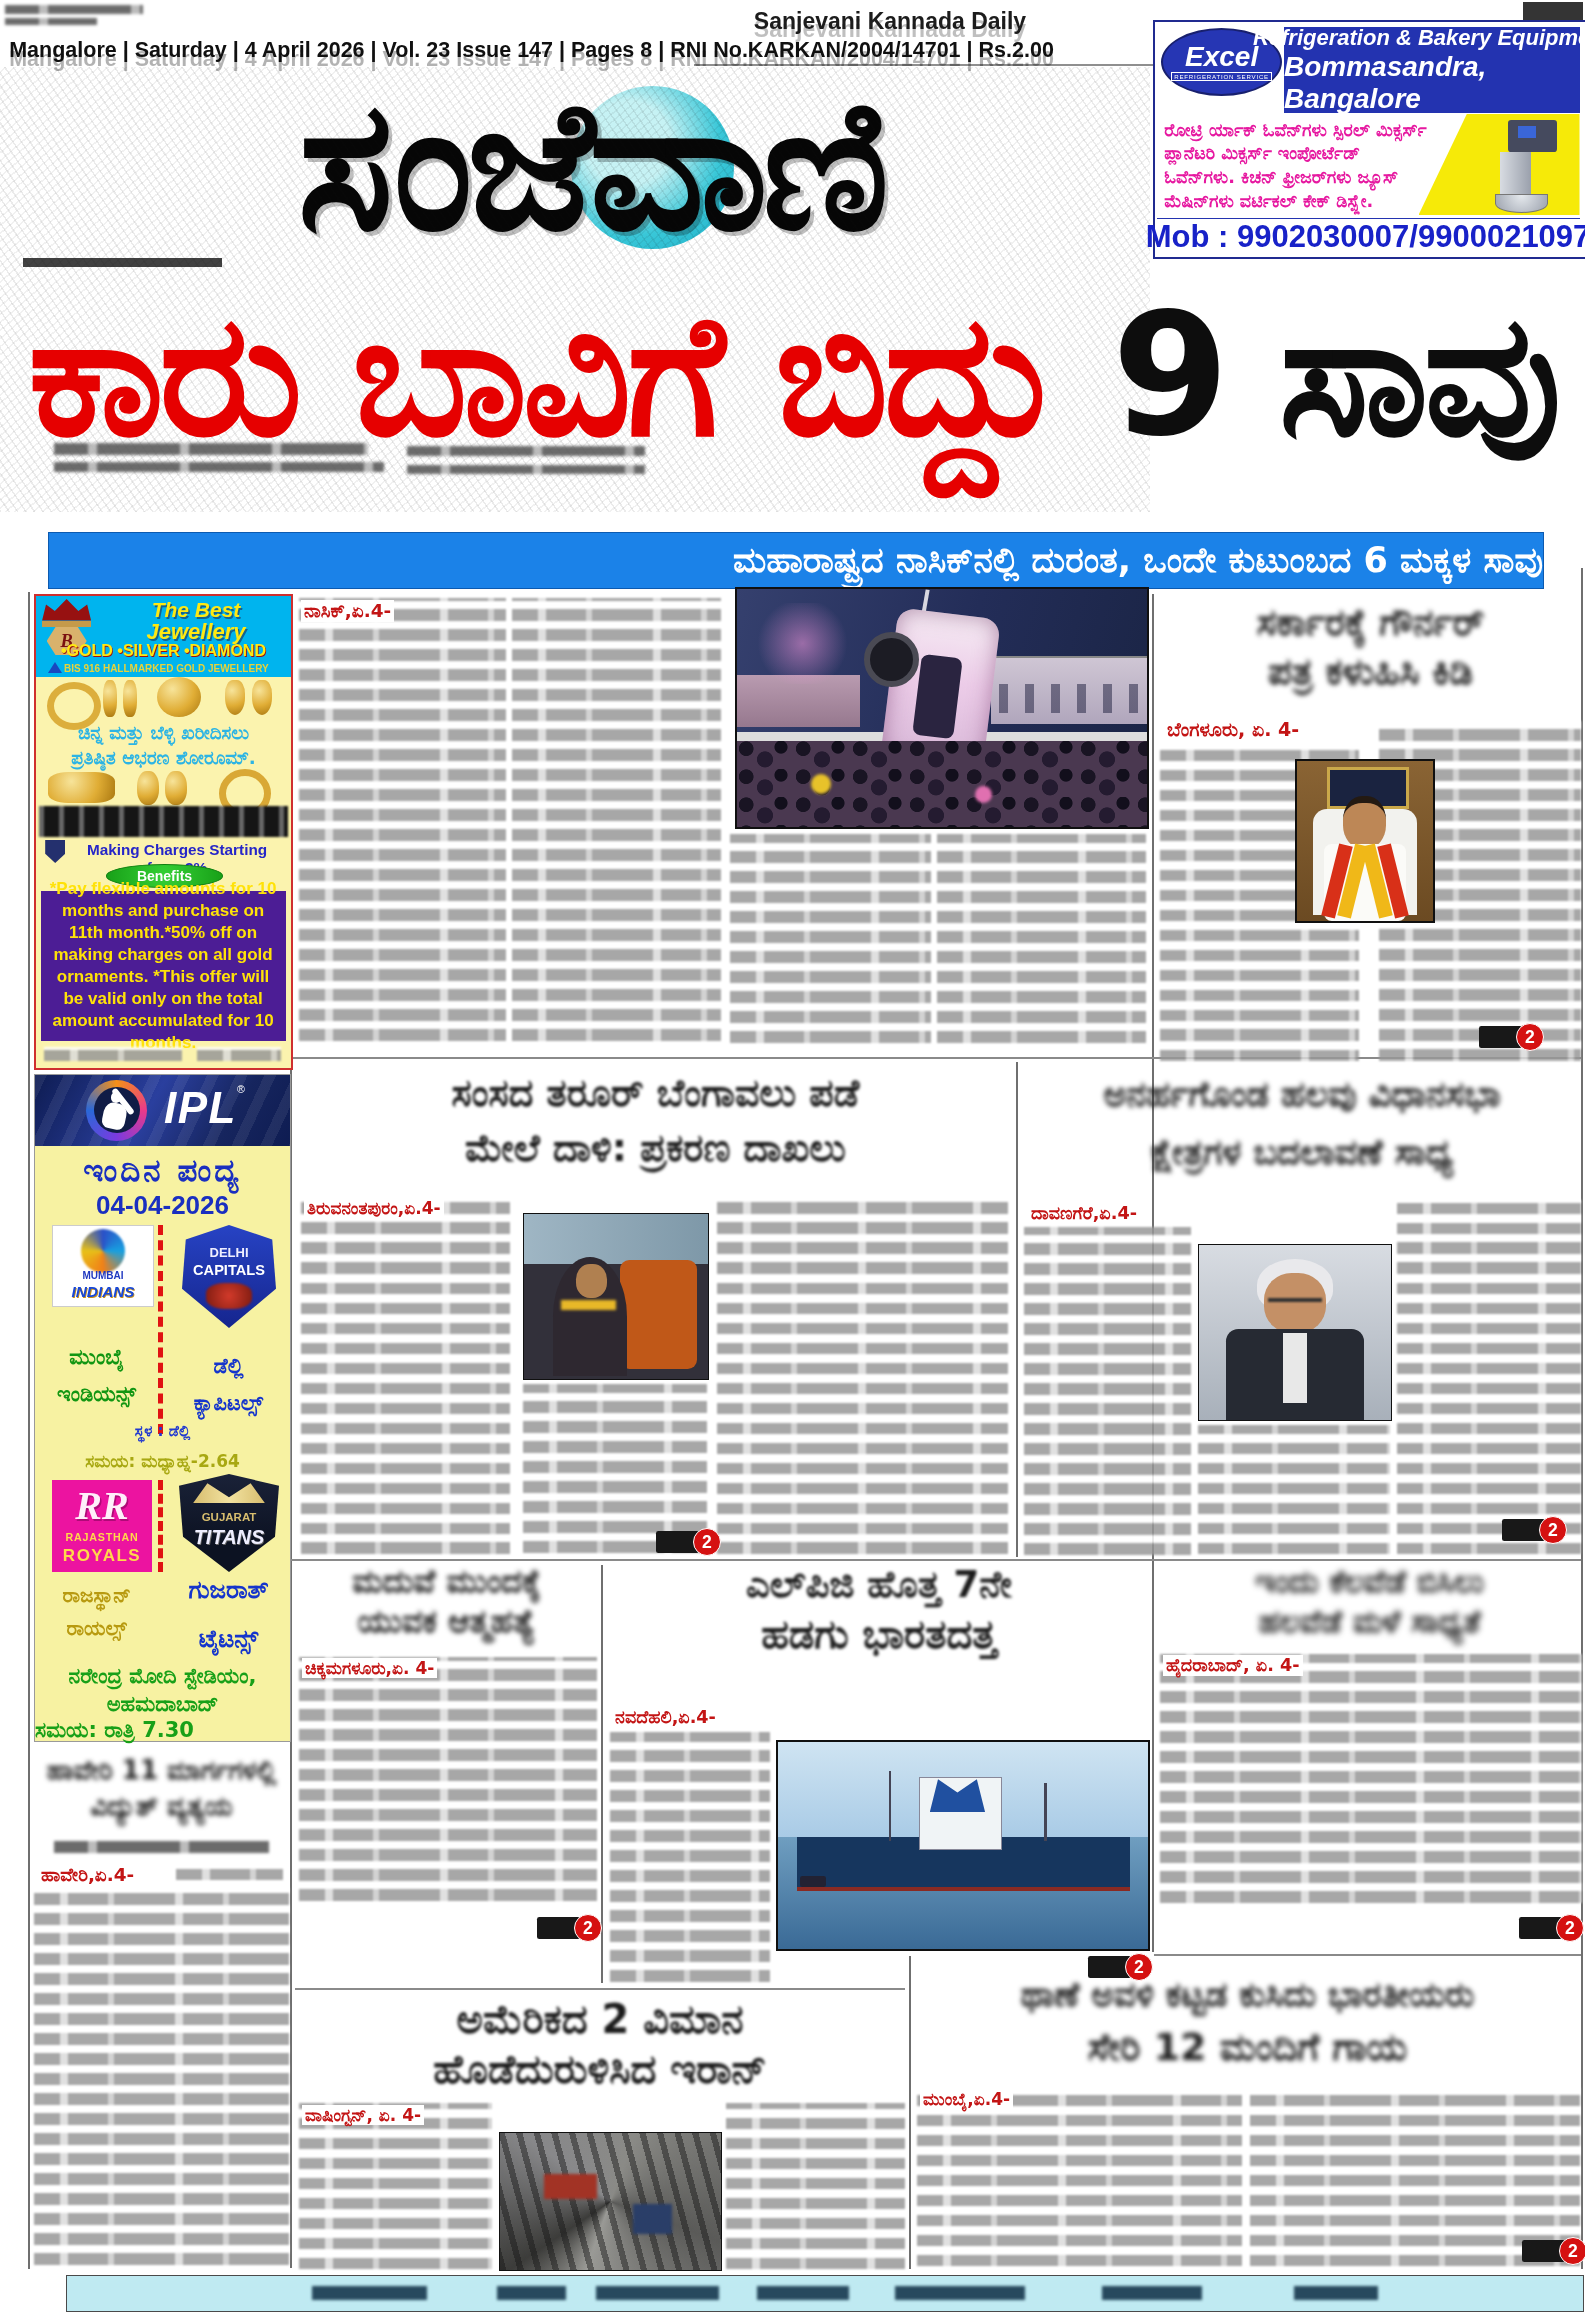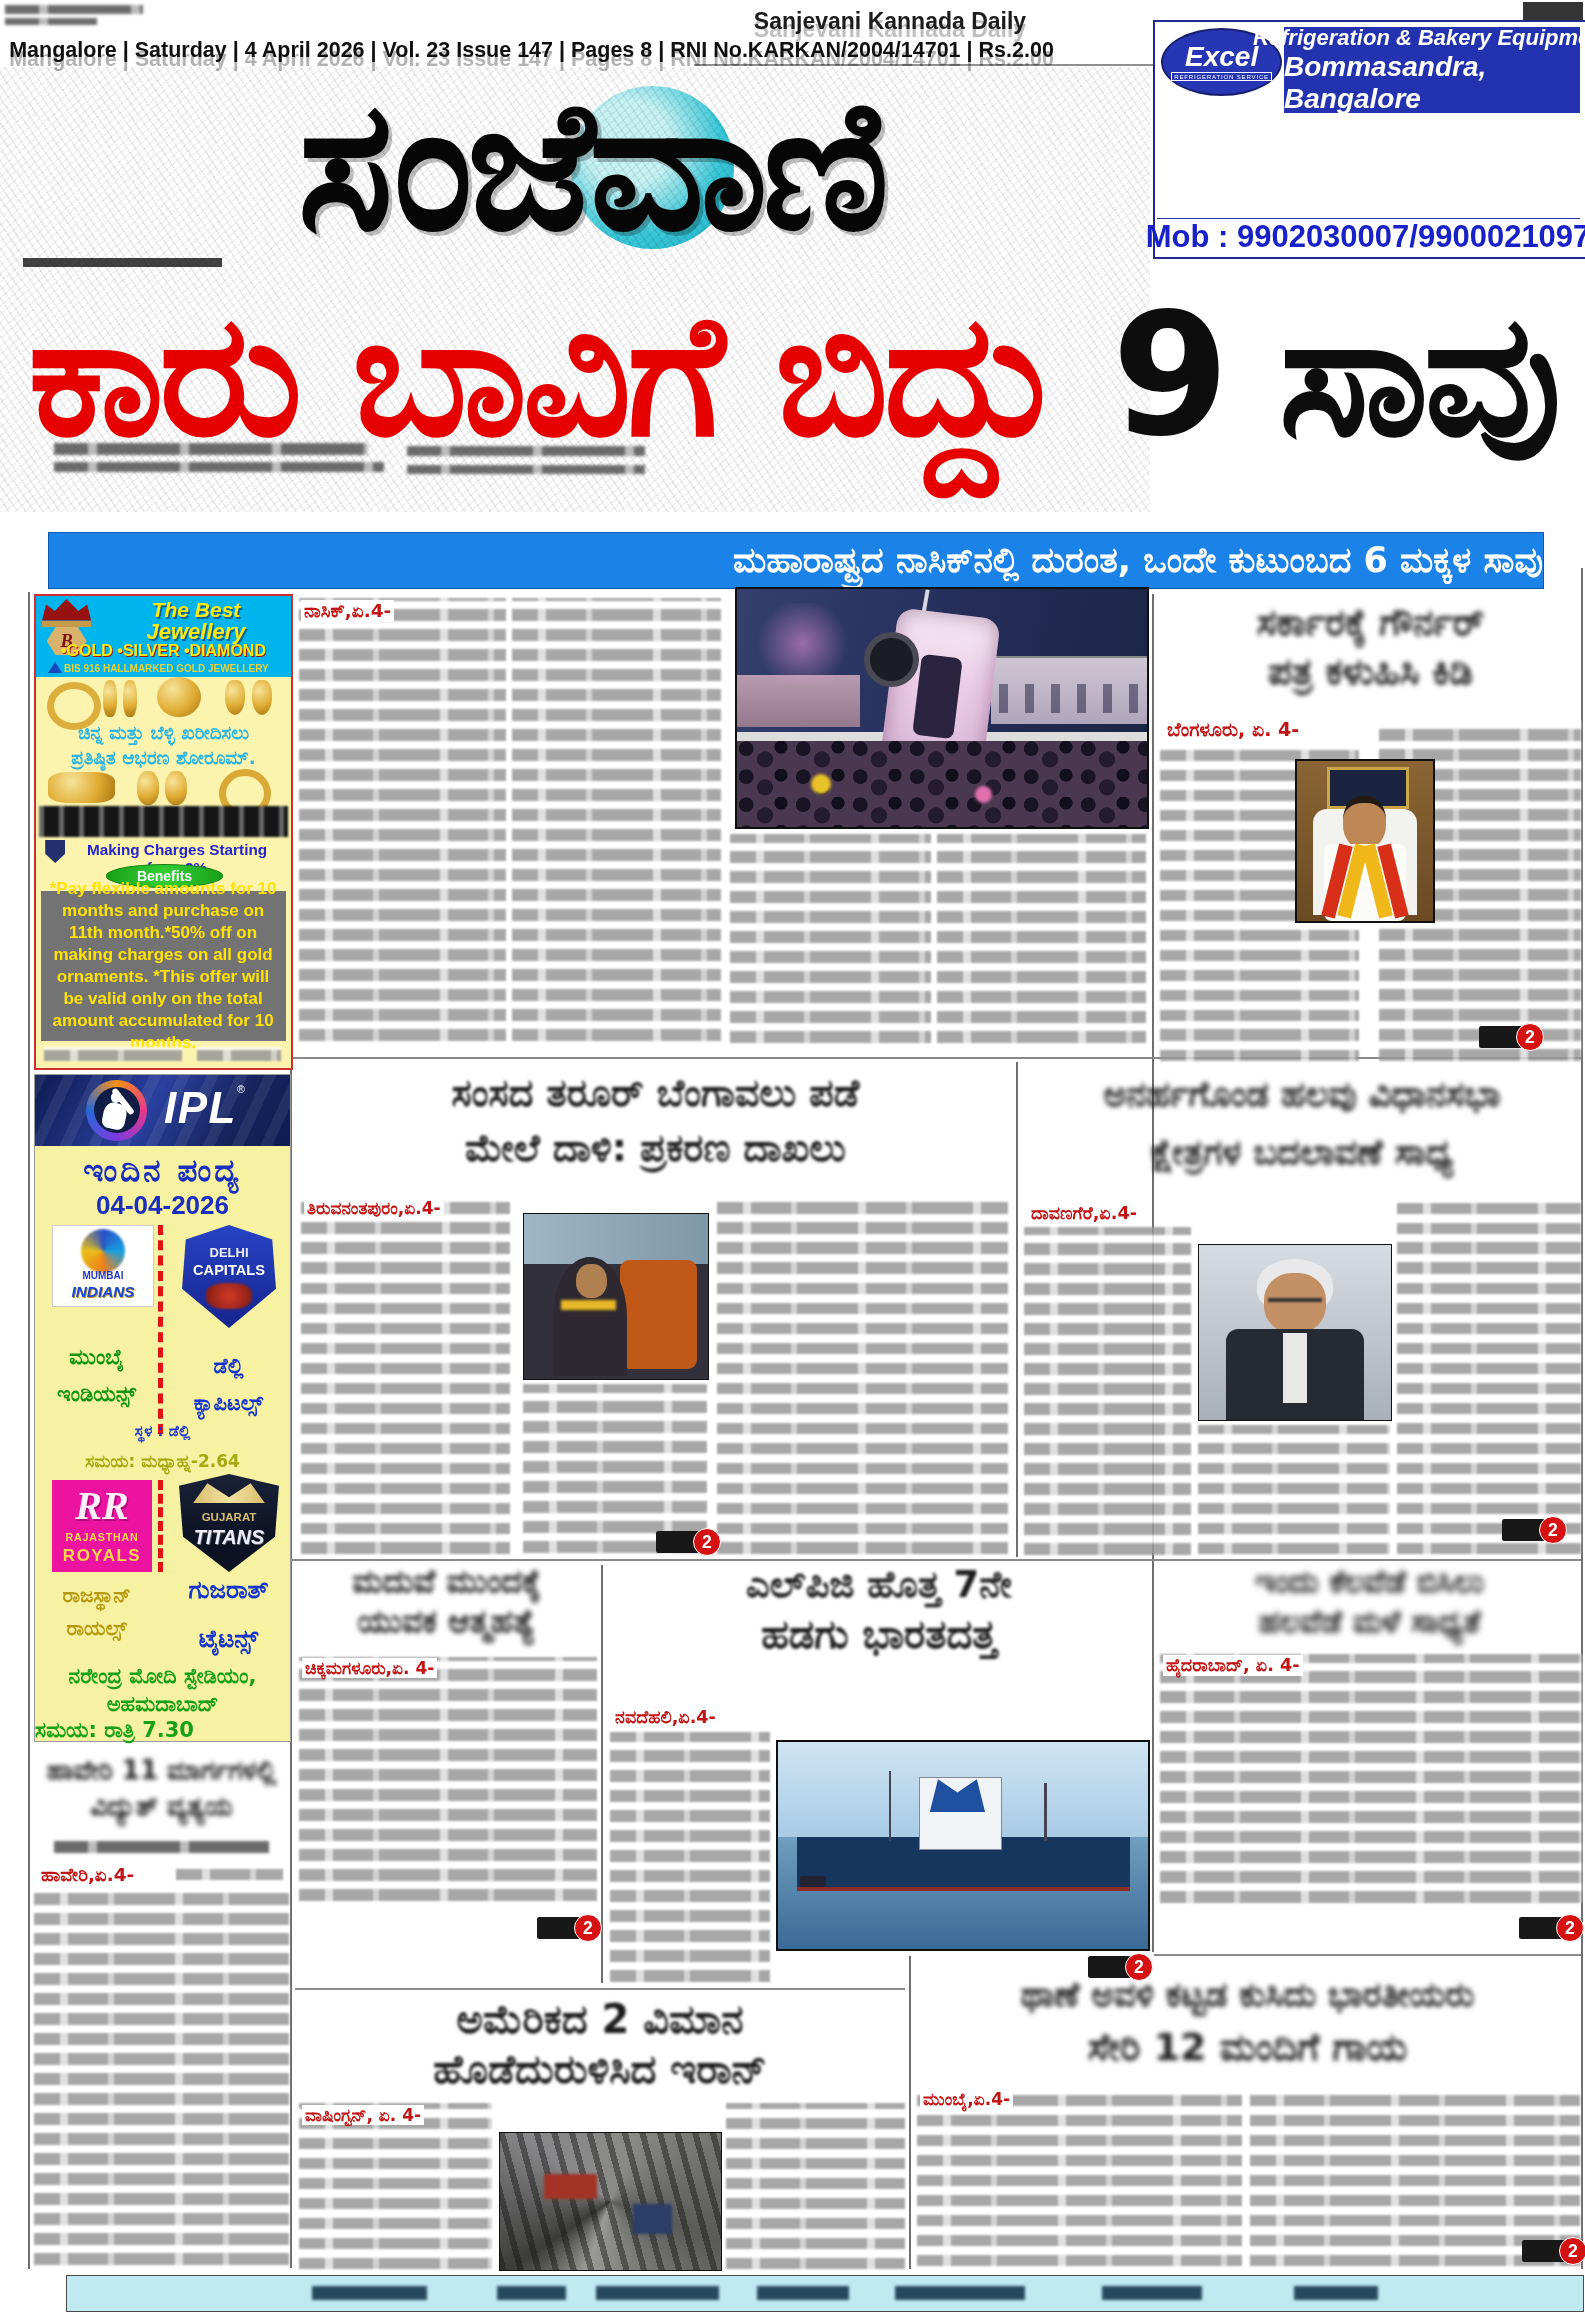--- a/index.html
+++ b/index.html
@@ -53,20 +53,30 @@
 
   <div class="abs" style="left:1153px;top:20px;width:430px;height:235px;border:2.3px solid #202a90;background:#fff">
     <div class="abs" style="left:6.1px;top:6.1px;width:117px;height:64px;border-radius:50%;background:#2636b4;border:2.3px solid #18206e;display:flex;flex-direction:column;align-items:center;justify-content:center">
       <span style="color:#fff;font-style:italic;font-weight:800;font-size:28px;line-height:1">Excel</span>
       <span style="color:#fff;font-size:6.1px;letter-spacing:0.8px;border:0.8px solid #fff;padding:0 2.3px;margin-top:1.5px">REFRIGERATION SERVICE</span>
     </div>
     <div class="abs" style="left:129px;top:4.6px;width:296px;height:86px;background:#2333b0;display:flex;flex-direction:column;align-items:center;justify-content:center">
       <span style="color:#fff;font-weight:800;font-style:italic;font-size:22px;white-space:nowrap">Refrigeration &amp; Bakery Equipment</span>
       <span style="color:#fff;font-weight:800;font-style:italic;font-size:28px">Bommasandra, Bangalore</span>
     </div>
+    <div class="abs" style="left:1.5px;top:92px;width:423px;height:101px;background:#fff;overflow:hidden">
+      <div class="abs" style="right:0;top:0;width:161px;height:101px;background:#f6ea08;clip-path:polygon(30% 0,100% 0,100% 100%,0 100%)"></div>
+      <div class="abs" style="right:10.7px;top:6.1px;width:92px;height:91px">
+        <div class="abs" style="left:31px;top:0;width:49px;height:32px;background:#454a5e;border-radius:3.1px"></div>
+        <div class="abs" style="left:41px;top:6.1px;width:18.4px;height:12.3px;background:#3a66d8"></div>
+        <div class="abs" style="left:23px;top:32px;width:31px;height:46px;background:linear-gradient(90deg,#d8dce2,#9aa0ac)"></div>
+        <div class="abs" style="left:18.4px;top:74px;width:51px;height:17px;background:radial-gradient(circle at 50% 0,#e6eaee,#9aa0ac);border:0.8px solid #777;border-radius:0 0 50% 50%"></div>
+      </div>
+      <div class="abs kn" style="left:7.7px;top:4.6px;width:268px;font-size:17.6px;font-weight:700;color:#e618a0;line-height:1.35;filter:blur(0.5px)">ರೋಟ್ರಿ ರ್ಯಾಕ್ ಓವೆನ್‌ಗಳು ಸ್ಪಿರಲ್ ಮಿಕ್ಸರ್ಸ್ ಪ್ಲಾನೆಟರಿ ಮಿಕ್ಸರ್ಸ್ ಇಂಪೋರ್ಟೆಡ್ ಓವೆನ್‌ಗಳು. ಕಿಚನ್ ಫ್ರೀಜರ್‌ಗಳು ಜ್ಯೂಸ್ ಮೆಷಿನ್‌ಗಳು ವರ್ಟಿಕಲ್ ಕೇಕ್ ಡಿಸ್ಪ್ಲೇ.</div>
+    </div>
     <div class="abs" style="left:1.5px;bottom:1.5px;width:423px;height:37px;background:#fff;border-top:1.5px solid #2333b0;display:flex;align-items:center;justify-content:center">
       <span style="color:#1822c8;font-weight:800;font-size:31px;white-space:nowrap">Mob : 9902030007/9900021097</span>
     </div>
   </div>
 
   <div class="abs" style="left:23px;top:258px;width:199px;height:9.2px;background:#111;opacity:.8"></div>
   <div class="abs kn" style="left:23px;top:270px;width:1539px;text-align:center;font-weight:900;font-size:169px;line-height:1.25;letter-spacing:-4.6px;white-space:nowrap">
     <span style="color:#e60000">ಕಾರು ಬಾವಿಗೆ ಬಿದ್ದು</span>
     <span style="color:#0d0d0d">9 ಸಾವು</span>
   </div>
@@ -121,21 +131,21 @@
     <div class="abs goldblob" style="left:101px;top:175px;width:21.5px;height:34px;border-radius:45%"></div>
     <div class="abs goldblob" style="left:129px;top:175px;width:21.5px;height:34px;border-radius:45%"></div>
     <div class="abs" style="left:183px;top:173px;width:38px;height:35px;border-radius:50%;border:7px solid #d9a835;filter:blur(0.4px)"></div>
 
     <div class="abs" style="left:3.1px;top:210px;width:249px;height:31px;background:#151515;background-image:repeating-linear-gradient(90deg, rgba(255,255,255,.35) 0 4.6px, transparent 4.6px 20px);filter:blur(0.8px)"></div>
     <div class="abs" style="left:9.2px;top:244px;width:20px;height:23px;background:#24306e;clip-path:polygon(0 0,100% 0,100% 60%,50% 100%,0 60%)"></div>
     <div class="abs" style="left:32px;top:245px;width:218px;text-align:center;font-weight:800;font-size:15.3px;color:#2626c8">Making Charges Starting from 3%</div>
     <div class="abs centertxt" style="left:70px;top:268px;width:115px;height:21.5px;background:radial-gradient(circle,#35d035,#18a018);border:1.5px solid #0f7f0f;border-radius:50%">
       <span style="color:#fff;font-weight:800;font-size:14px">Benefits</span>
     </div>
-    <div class="abs" style="left:4.6px;top:295px;width:245px;height:150px;background:#737373;display:flex;align-items:center;justify-content:center">
+    <div class="abs" style="left:4.6px;top:295px;width:245px;height:150px;background:#4c1d95;display:flex;align-items:center;justify-content:center">
       <div style="color:#ffe208;font-weight:800;font-size:17px;line-height:1.3;text-align:center;padding:3.1px 6.1px">*Pay flexible amounts for 10 months and purchase on 11th month.*50% off on making charges on all gold ornaments. *This offer will be valid only on the total amount  accumulated for 10 months.</div>
     </div>
     <div class="abs btxt" style="left:7.7px;top:451px;width:138px;height:14px"></div>
     <div class="abs btxt" style="left:161px;top:451px;width:84px;height:14px"></div>
   </div>
 
   <div class="abs" style="left:34px;top:1074px;width:255px;height:666px;border:1.5px solid #9a9a9a;background:#f7f2a2">
     <div class="abs" style="left:0;top:0;width:100%;height:71px;background:linear-gradient(120deg,#0e1c52,#2a3f9e 45%,#16255e 75%,#0e1c52);overflow:hidden">
       <div class="abs" style="left:0;top:0;width:100%;height:100%;background:repeating-linear-gradient(115deg, rgba(255,255,255,.07) 0 10.7px, transparent 10.7px 26px)"></div>
       <div class="abs" style="left:51px;top:4.6px;width:61px;height:61px;border-radius:50%;background:conic-gradient(#f59018,#e83a8a,#7a3ae0,#2a68d8,#f59018)">

